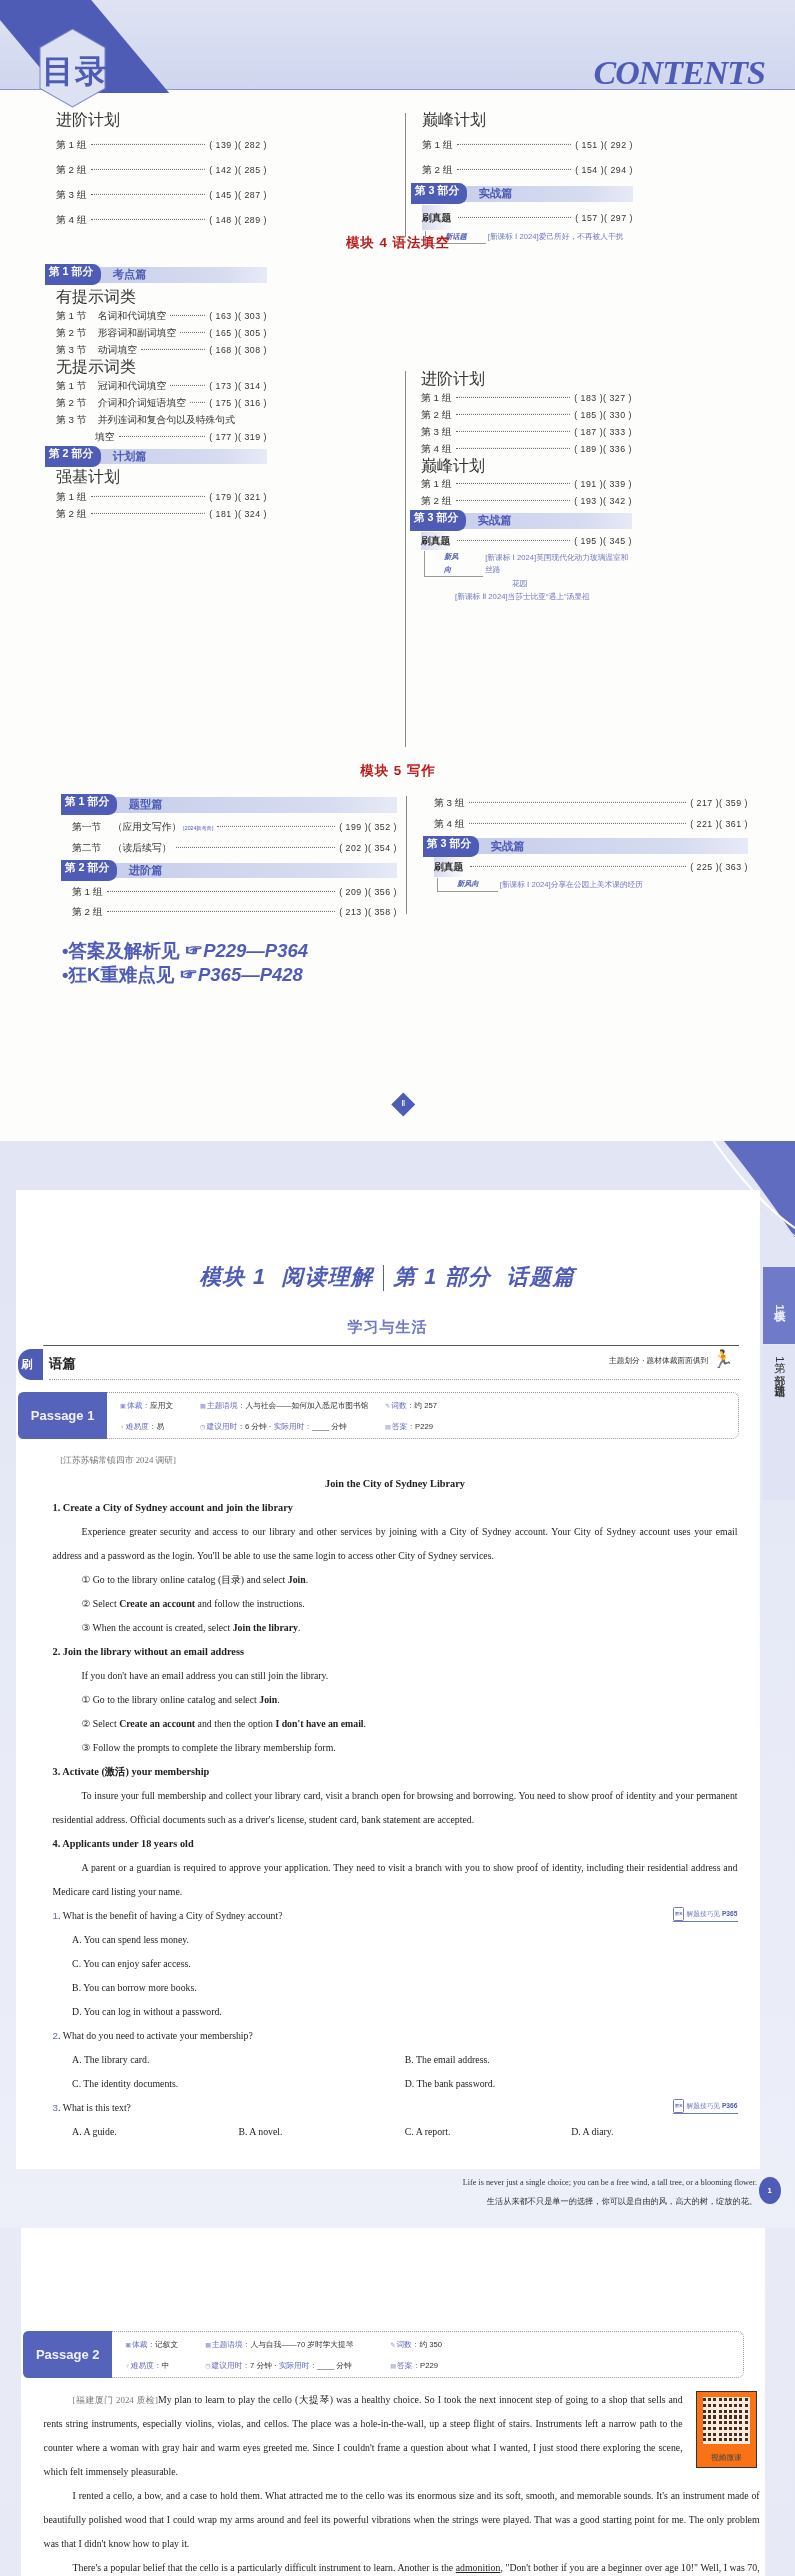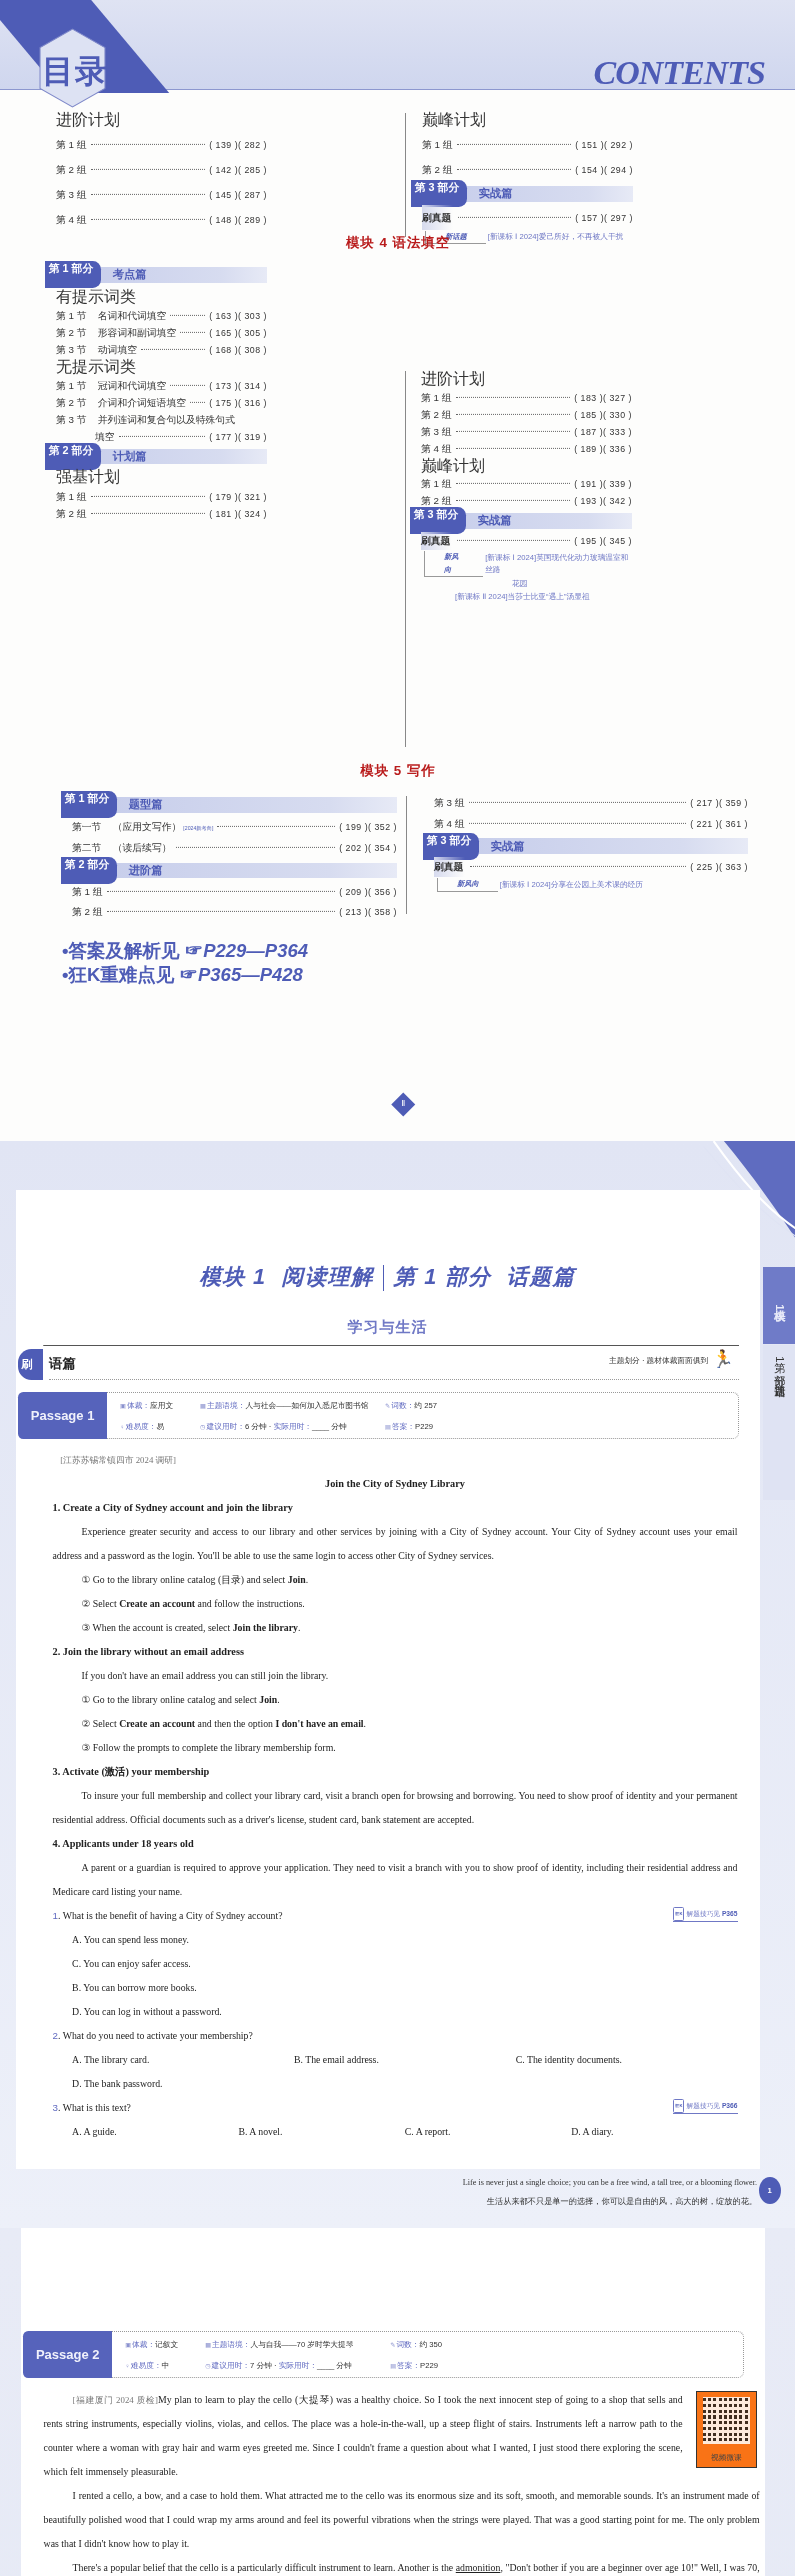--- a/index.html
+++ b/index.html
@@ -13,21 +13,21 @@
   .hex-title { position: absolute; left: 42px; top: 50px; font-size: 32px; font-weight: bold; color: #4e5cb6; letter-spacing: 1px; font-family: "DejaVu Sans", sans-serif; }
   .contents-word { position: absolute; right: 31px; top: 54px; font-size: 34px; font-weight: bold; font-style: italic; color: #4e5cb6; font-family: "Liberation Serif", serif; letter-spacing: -1px; }
   .col { position: absolute; font-family: "Liberation Sans", sans-serif; }
   .toc-row { display: flex; align-items: baseline; font-size: 9.8px; color: #333; height: 25px; line-height: 25px; }
   .toc-row .lbl { white-space: nowrap; }
   .toc-row .sub { margin-left: 11.3px; white-space: nowrap; }
   .toc-row .dots { flex: 1; border-bottom: 1px dotted #666; margin: 0 4.1px; transform: translateY(-3.1px); }
   .toc-row .pg { white-space: nowrap; font-size: 8.8px; letter-spacing: 0.5px; }
   .grp { font-size: 16px; font-weight: normal; color: #333; height: 25px; line-height: 25px; }
   .part-bar { display: flex; align-items: center; height: 15.5px; margin: 4.1px 0 3.1px -11.3px; background: linear-gradient(90deg,#c4cbea,#d7dcf0 80%,#e7eaf6); }
-  .part-tag { background: #4e5cb6; color: #fff; font-weight: bold; font-size: 10.8px; padding: 0 8.2px 0 4.1px; height: 27px; line-height: 15.5px; border-radius: 0 8.2px 8.2px 0; }
+  .part-tag { background: #4e5cb6; color: #fff; font-weight: bold; font-size: 10.8px; padding: 0 8.2px 0 4.1px; height: 21px; line-height: 15.5px; border-radius: 0 8.2px 8.2px 0; }
   .part-name { color: #4e5cb6; font-weight: bold; font-size: 11.3px; margin-left: 11.3px; }
   .vline { position: absolute; width: 1px; background: #888; }
   .module-title { position: absolute; width: 100%; text-align: center; font-family: Liberation Sans, sans-serif; font-size: 13.4px; font-weight: bold; color: #b91c1c; letter-spacing: 1px; }
   .newtag { display: flex; align-items: center; font-size: 7.7px; color: #6f78c5; margin: 1px 0 0 3.1px; line-height: 12.4px; }
   .newtag .badge { font-weight: bold; font-style: italic; color: #4e5cb6; border-left: 0.5px solid #999; border-bottom: 0.5px solid #999; padding: 0 19px; margin-right: 2.1px; font-size: 7.2px; }
   .shua-lbl { font-weight: bold; background: linear-gradient(90deg,#d6daee,transparent); padding-right: 2.1px; }
   .sup-tag { font-size: 5.2px; color: #4e5cb6; vertical-align: super; margin-left: 2.1px; }
   .see-line { position: absolute; left: 62px; font-family: "Liberation Sans", sans-serif; font-size: 18.5px; font-weight: bold; color: #4e5cb6; font-style: normal; }
   .see-line i { font-style: italic; }
   .page-diamond { position: absolute; left: 395px; top: 1096px; width: 16.5px; height: 16.5px; background: #4e5cb6; transform: rotate(45deg); }
@@ -59,21 +59,21 @@
   .body-text { position: absolute; left: 39px; width: 706px; font-size: 9.8px; line-height: 24px; color: #222; text-align: justify; }
   .body-text p { margin: 0; }
   .indent { text-indent: 29px; }
   .src { color: #777; font-size: 8.8px; }
   .ptitle { text-align: center; font-weight: bold; font-size: 10.3px; }
   .hd { font-weight: bold; font-size: 10.3px; }
   .step { padding-left: 29px; }
   .q { position: relative; }
   .qnum { color: #5f69c0; font-family:"Liberation Sans",sans-serif; }
   .opt { padding-left: 19.6px; }
-  .opts2 { display: grid; grid-template-columns: 1fr 1fr 1fr; padding-left: 19.6px; }
+  .opts2 { display: grid; grid-template-columns: 1fr 1fr; padding-left: 19.6px; }
   .opts4 { display: grid; grid-template-columns: 1fr 1fr 1fr 1fr; padding-left: 19.6px; }
   .tip { position: absolute; right: 0; top: 3.1px; font-family:"Liberation Sans",sans-serif; font-size: 6.7px; color: #6f78c5; border-bottom: 0.5px solid #6f78c5; line-height: 10.3px; display: flex; align-items: center; }
   .tip .tip-ico { display: inline-block; width: 11.3px; height: 14.4px; border: 1px solid #6f78c5; border-radius: 1.5px; margin-right: 2.1px; font-size: 4.1px; text-align: center; line-height: 12.4px; color: #4e5cb6; font-weight: bold; }
   .tip b { color: #4e5cb6; }
   .quote-en { position: absolute; right: 39px; top: 1037px; font-size: 8.2px; color: #333; }
   .quote-cn { position: absolute; right: 39px; top: 1055px; font-size: 8.2px; color: #333; font-family: "DejaVu Serif", serif; }
   .page-circ { position: absolute; right: 15.5px; top: 1036px; width: 21.6px; height: 27px; background: #4e5cb6; border-radius: 50%; color: #fff; font-family:"Liberation Sans",sans-serif; font-weight: bold; font-size: 7.7px; text-align: center; line-height: 27px; }
 
   
   .p3 { position: relative; width: 796px; height: 1197px; background: linear-gradient(180deg,#e8ebf6,#e4e8f5); overflow: hidden; }

